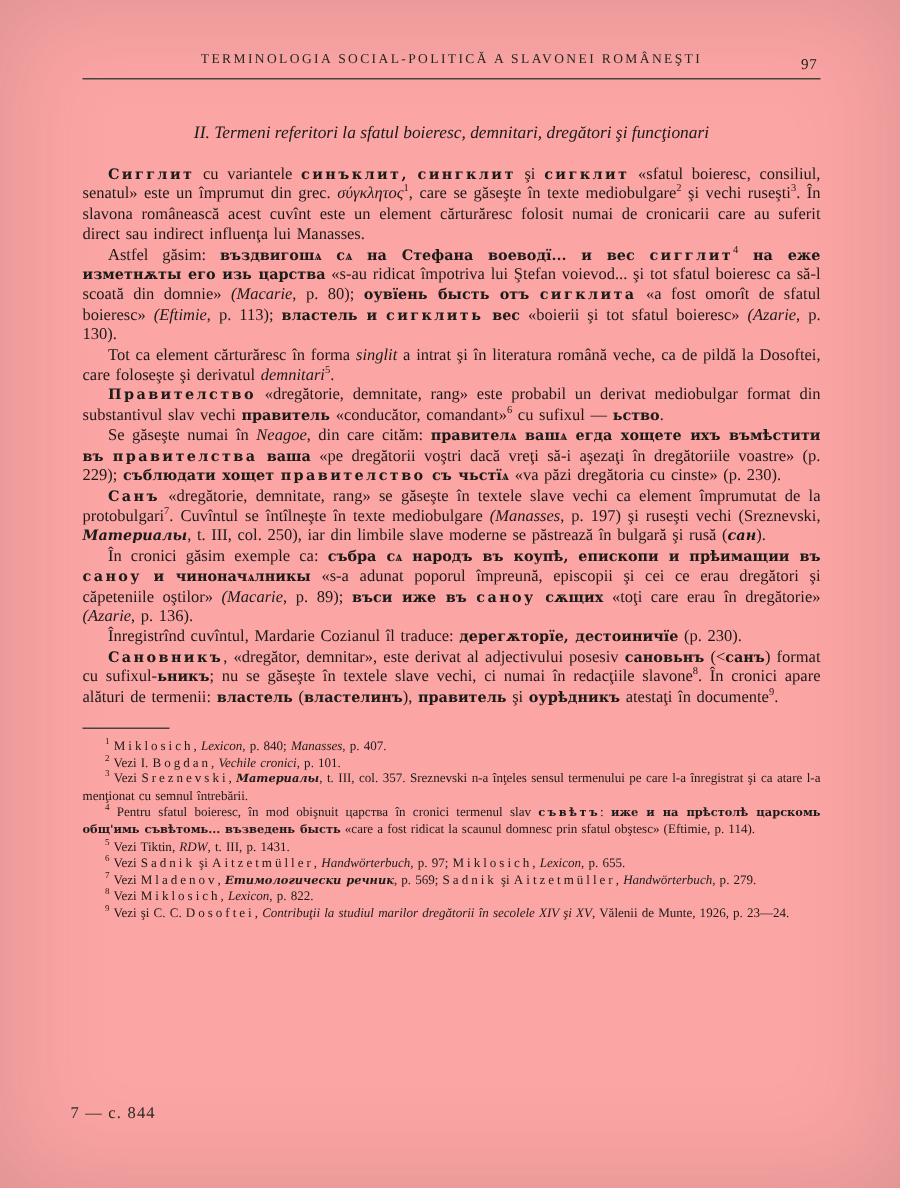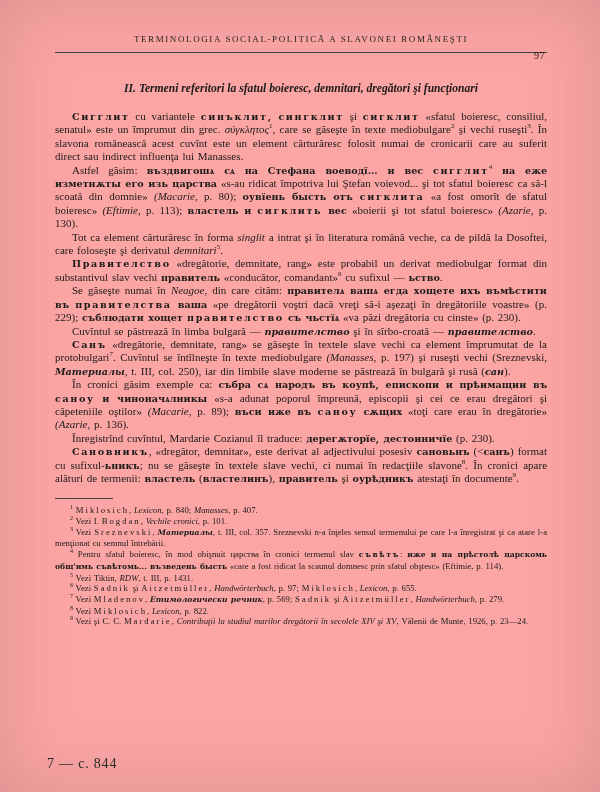--- a/index.html
+++ b/index.html
@@ -10,24 +10,24 @@
     box-shadow:inset 0 0 70px rgba(60,55,45,.18);
     font-family:"Liberation Serif", serif;
     color:#1b1b18;
   }
   .content{position:absolute;left:55px;top:34px;width:492px;}
   .hdr{position:relative;height:13px;}
   .hdr-title{
     display:block;text-align:center;font-size:9px;letter-spacing:1.6px;
     color:#26251f;white-space:nowrap;
   }
-  .hdr-page{position:absolute;right:2px;top:16px;font-size:10px;letter-spacing:.5px;}
+  .hdr-page{position:absolute;right:2px;top:4px;font-size:10px;letter-spacing:.5px;}
   .hdr-rule{border:0;border-top:1px solid #45443e;margin:5px 0 0 0;}
   .sec-heading{
-    margin-top:29px;text-align:center;font-style:italic;font-weight:bold;
+    margin-top:29px;text-align:center;font-style:italic;font-weight:normal;
     font-size:11.6px;color:#1b1b18;
   }
   .bodytext{margin-top:15px;}
   .bodytext p{
     margin:0;font-size:11px;line-height:13.4px;text-align:justify;
     text-indent:17px;word-spacing:1px;
   }
   .cyr{font-family:"DejaVu Serif", serif;font-weight:bold;font-size:9.6px;}
   .cyr.lsp2{letter-spacing:1.6px;}
   .it{font-style:italic;}
@@ -35,21 +35,21 @@
   sup{font-size:7px;line-height:0;vertical-align:super;}
   .fn-rule{border:0;border-top:1px solid #45443e;width:58px;margin:13px 0 6px 0;}
   .footnotes p{
     margin:0;font-size:8.7px;line-height:10.7px;text-align:justify;
     text-indent:15px;word-spacing:.6px;
   }
   .footnotes .cyr{font-size:7.6px;}
   .footnotes sup{font-size:6px;}
   .footnotes .lsp{letter-spacing:2px;}
   .footer-sig{
-    position:absolute;left:47px;top:756px;font-size:14px;letter-spacing:.8px;color:#2a2924;
+    position:absolute;left:47px;top:736px;font-size:11px;letter-spacing:.8px;color:#2a2924;
   }
 </style>
 </head>
 <body>
 
 <div class="page">
   <div class="content">
 
     <div class="hdr">
       <span class="hdr-title">TERMINOLOGIA SOCIAL-POLITICĂ A SLAVONEI ROMÂNEŞTI</span>
@@ -58,37 +58,36 @@
     <hr class="hdr-rule">
 
     <div class="sec-heading">II. Termeni referitori la sfatul boieresc, demnitari, dregători şi funcţionari</div>
 
     <div class="bodytext">
         <p><span class="cyr lsp2">Сигглит</span><span> cu variantele </span><span class="cyr lsp2">синъклит,</span><span> </span><span class="cyr lsp2">сингклит</span><span> şi </span><span class="cyr lsp2">сигклит</span><span> «sfatul boieresc, consiliul, senatul» este un împrumut din grec. </span><span class="it">σύγκλητος</span><sup class="sup">1</sup><span>, care se găseşte în texte mediobulgare</span><sup class="sup">2</sup><span> şi vechi ruseşti</span><sup class="sup">3</sup><span>. În slavona românească acest cuvînt este un element cărturăresc folosit numai de cronicarii care au suferit direct sau indirect influenţa lui Manasses.</span></p>
         <p><span>Astfel găsim: </span><span class="cyr">въздвигошѧ сѧ на Стефана воеводї... и вес </span><span class="cyr lsp2">сигглит</span><sup class="sup">4</sup><span class="cyr"> на еже изметнѫты его изь царства</span><span> «s-au ridicat împotriva lui Ştefan voievod... şi tot sfatul boieresc ca să-l scoată din domnie» </span><span class="it">(Macarie</span><span>, p. 80); </span><span class="cyr">оувїень бысть отъ </span><span class="cyr lsp2">сигклита</span><span> «a fost omorît de sfatul boieresc» </span><span class="it">(Eftimie</span><span>, p. 113); </span><span class="cyr">властель и </span><span class="cyr lsp2">сигклить</span><span class="cyr"> вес</span><span> «boierii şi tot sfatul boieresc» </span><span class="it">(Azarie</span><span>, p. 130).</span></p>
         <p><span>Tot ca element cărturăresc în forma </span><span class="it">singlit</span><span> a intrat şi în literatura română veche, ca de pildă la Dosoftei, care foloseşte şi derivatul </span><span class="it">demnitari</span><sup class="sup">5</sup><span>.</span></p>
         <p><span class="cyr lsp2">Правителство</span><span> «dregătorie, demnitate, rang» este probabil un derivat mediobulgar format din substantivul slav vechi </span><span class="cyr">правитель</span><span> «conducător, comandant»</span><sup class="sup">6</sup><span> cu sufixul — </span><span class="cyr">ьство</span><span>.</span></p>
         <p><span>Se găseşte numai în </span><span class="it">Neagoe</span><span>, din care cităm: </span><span class="cyr">правителѧ вашѧ егда хощете ихъ въмѣстити въ </span><span class="cyr lsp2">правителства</span><span class="cyr"> ваша</span><span> «pe dregătorii voştri dacă vreţi să-i aşezaţi în dregătoriile voastre» (p. 229); </span><span class="cyr">съблюдати хощет </span><span class="cyr lsp2">правителство</span><span class="cyr"> съ чьстїѧ</span><span> «va păzi dregătoria cu cinste» (p. 230).</span></p>
-        <p><span>Cuvîntul se păstrează în limba bulgară — </span><span class="cyr it">правителство</span><span> şi în sîrbo-croată — </span><span class="cyr it">правителство</span><span>.</span></p>
         <p><span class="cyr lsp2">Санъ</span><span> «dregătorie, demnitate, rang» se găseşte în textele slave vechi ca element împrumutat de la protobulgari</span><sup class="sup">7</sup><span>. Cuvîntul se întîlneşte în texte mediobulgare </span><span class="it">(Manasses</span><span>, p. 197) şi ruseşti vechi (Sreznevski, </span><span class="cyr it">Материалы</span><span>, t. III, col. 250), iar din limbile slave moderne se păstrează în bulgară şi rusă (</span><span class="cyr it">сан</span><span>).</span></p>
         <p><span>În cronici găsim exemple ca: </span><span class="cyr">събра сѧ народъ въ коупѣ, епископи и прѣимащии въ </span><span class="cyr lsp2">саноу</span><span class="cyr"> и чиноначѧлникы</span><span> «s-a adunat poporul împreună, episcopii şi cei ce erau dregători şi căpeteniile oştilor» </span><span class="it">(Macarie</span><span>, p. 89); </span><span class="cyr">въси иже въ </span><span class="cyr lsp2">саноу</span><span class="cyr"> сѫщих</span><span> «toţi care erau în dregătorie» </span><span class="it">(Azarie</span><span>, p. 136).</span></p>
         <p><span>Înregistrînd cuvîntul, Mardarie Cozianul îl traduce: </span><span class="cyr">дерегѫторїе, дестоиничїе</span><span> (p. 230).</span></p>
         <p><span class="cyr lsp2">Сановникъ</span><span>, «dregător, demnitar», este derivat al adjectivului posesiv </span><span class="cyr">сановьнъ</span><span> (&lt;</span><span class="cyr">санъ</span><span>) format cu sufixul-</span><span class="cyr">ьникъ</span><span>; nu se găseşte în textele slave vechi, ci numai în redacţiile slavone</span><sup class="sup">8</sup><span>. În cronici apare alături de termenii: </span><span class="cyr">властель</span><span> (</span><span class="cyr">властелинъ</span><span>), </span><span class="cyr">правитель</span><span> şi </span><span class="cyr">оурѣдникъ</span><span> atestaţi în documente</span><sup class="sup">9</sup><span>.</span></p>
       </div>
 
     <hr class="fn-rule">
 
     <div class="footnotes">
         <p><sup class="sup">1</sup><span> </span><span class="lsp">Miklosich</span><span>, </span><span class="it">Lexicon</span><span>, p. 840; </span><span class="it">Manasses</span><span>, p. 407.</span></p>
         <p><sup class="sup">2</sup><span> Vezi I. </span><span class="lsp">Bogdan</span><span>, </span><span class="it">Vechile cronici</span><span>, p. 101.</span></p>
         <p><sup class="sup">3</sup><span> Vezi </span><span class="lsp">Sreznevski</span><span>, </span><span class="cyr it">Материалы</span><span>, t. III, col. 357. Sreznevski n-a înţeles sensul termenului pe care l-a înregistrat şi ca atare l-a menţionat cu semnul întrebării.</span></p>
         <p><sup class="sup">4</sup><span> Pentru sfatul boieresc, în mod obişnuit царства în cronici termenul slav </span><span class="cyr lsp2">съвѣтъ</span><span>: </span><span class="cyr">иже и на прѣстолѣ царскомь общ'имь съвѣтомь... възведень бысть</span><span> «care a fost ridicat la scaunul domnesc prin sfatul obştesc» (Eftimie, p. 114).</span></p>
         <p><sup class="sup">5</sup><span> Vezi Tiktin, </span><span class="it">RDW</span><span>, t. III, p. 1431.</span></p>
         <p><sup class="sup">6</sup><span> Vezi </span><span class="lsp">Sadnik</span><span> şi </span><span class="lsp">Aitzetmüller</span><span>, </span><span class="it">Handwörterbuch</span><span>, p. 97; </span><span class="lsp">Miklosich</span><span>, </span><span class="it">Lexicon</span><span>, p. 655.</span></p>
         <p><sup class="sup">7</sup><span> Vezi </span><span class="lsp">Mladenov</span><span>, </span><span class="cyr it">Етимологически речник</span><span>, p. 569; </span><span class="lsp">Sadnik</span><span> şi </span><span class="lsp">Aitzetmüller</span><span>, </span><span class="it">Handwörterbuch</span><span>, p. 279.</span></p>
         <p><sup class="sup">8</sup><span> Vezi </span><span class="lsp">Miklosich</span><span>, </span><span class="it">Lexicon</span><span>, p. 822.</span></p>
-        <p><sup class="sup">9</sup><span> Vezi şi C. C. </span><span class="lsp">Mardarie</span><span>, </span><span class="it">Contribuţii la studiul marilor dregătorii în secolele XIV şi XV</span><span>, Vălenii de Munte, 1926, p. 23—24.</span></p>
+        <p><sup class="sup">9</sup><span> Vezi şi C. C. </span><span class="lsp">Dosoftei</span><span>, </span><span class="it">Contribuţii la studiul marilor dregătorii în secolele XIV şi XV</span><span>, Vălenii de Munte, 1926, p. 23—24.</span></p>
       </div>
 
   </div>
 
   <div class="footer-sig">7 — c. 844</div>
 </div>
 
 </body></html>

